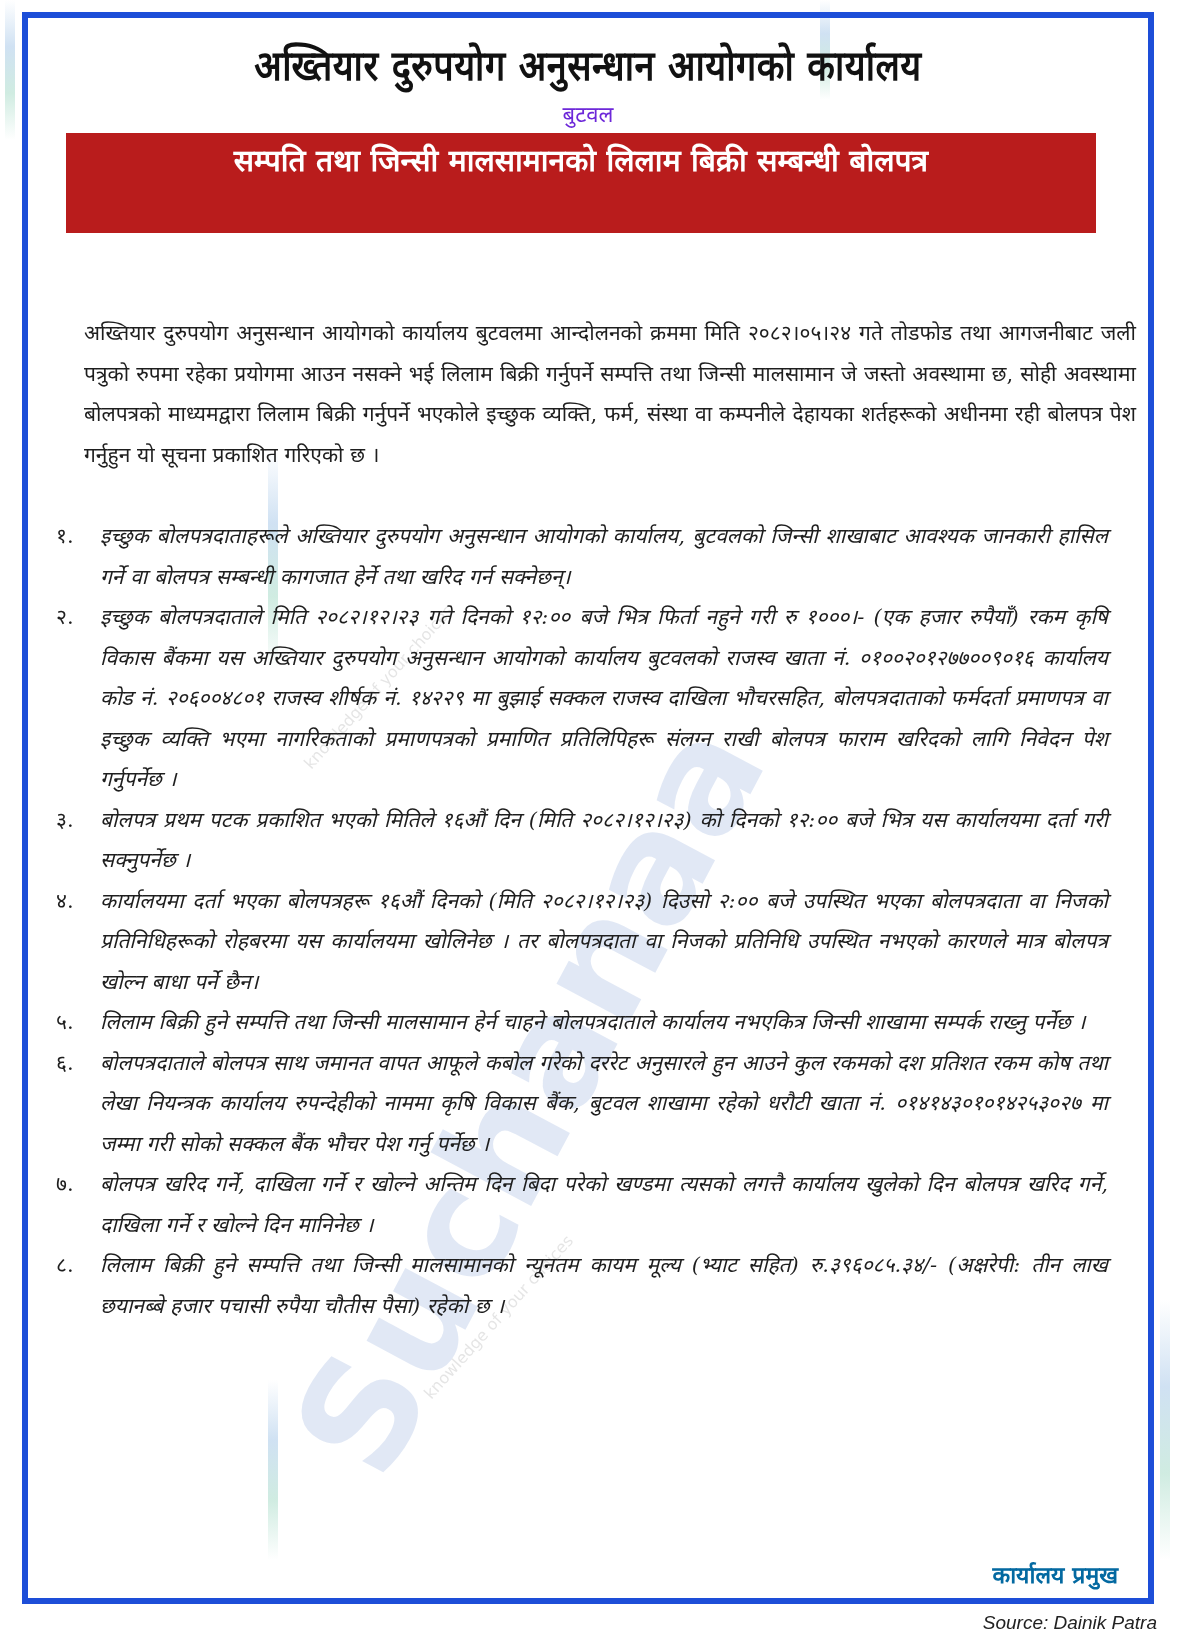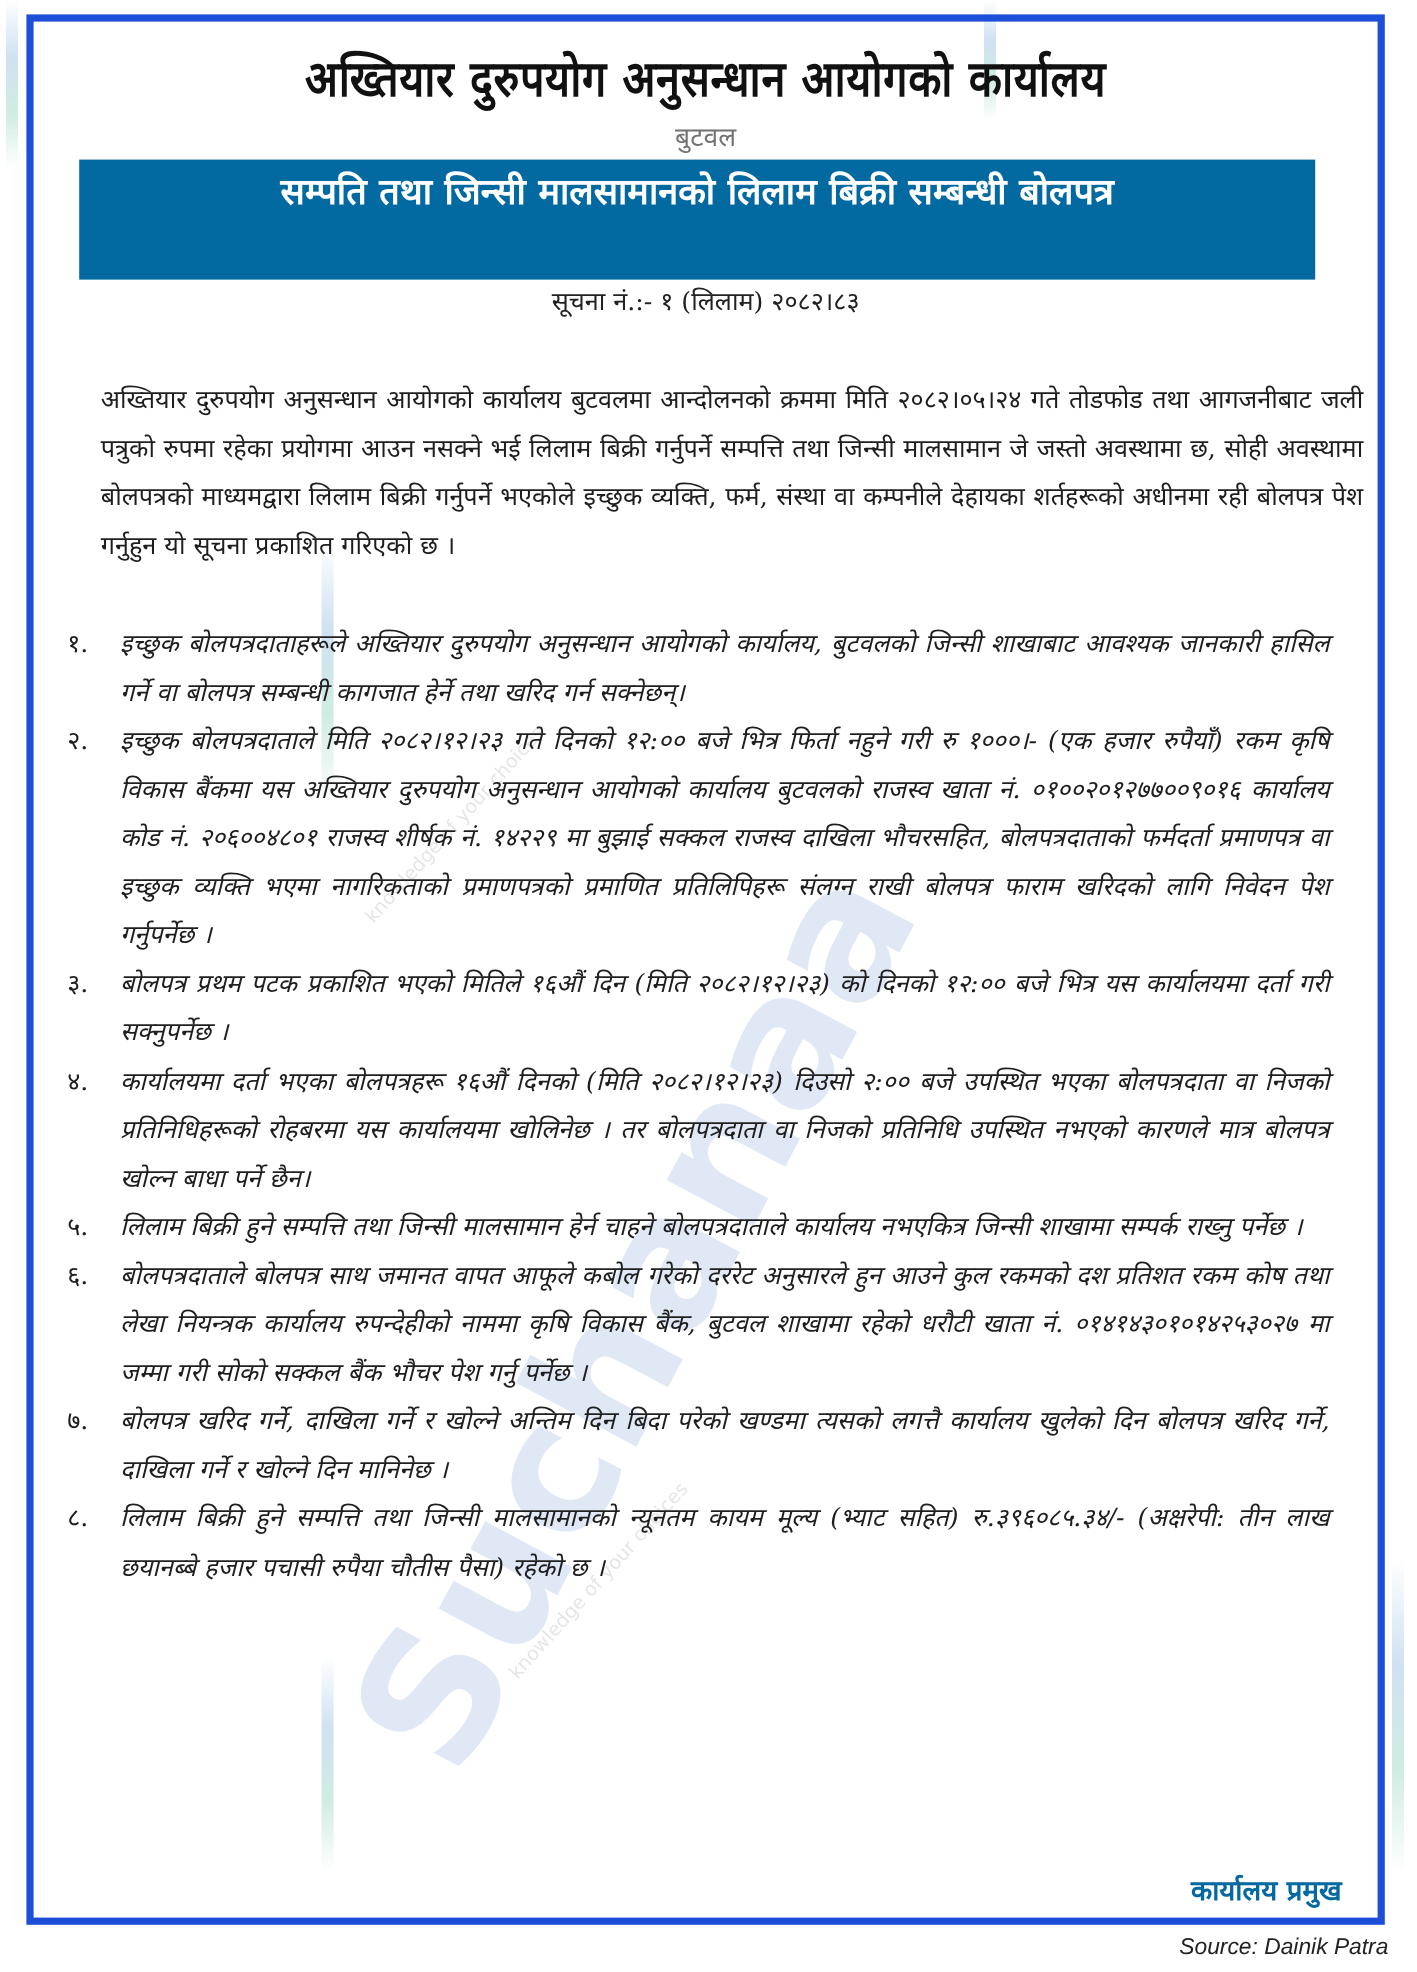--- a/index.html
+++ b/index.html
@@ -66,29 +66,29 @@
       transform: scaleY(1.15);
     }
     .office-location {
       position: absolute;
       left: 0;
       right: 0;
       top: 80px;
       text-align: center;
       font-family: Liberation Serif, serif;
       font-size: 22px;
-      color: #737373;
+      color: #6d28d9;
     }
     .headline-box {
       position: absolute;
       left: 38px;
       top: 115px;
       width: 1030px;
       height: 100px;
-      background: #0369a1;
+      background: #b91c1c;
       color: #ffffff;
       text-align: center;
       font-family: "DejaVu Sans", "Liberation Sans", sans-serif;
       font-weight: bold;
       font-size: 30px;
       line-height: 44px;
       padding-top: 6px;
       box-sizing: border-box;
       transform-origin: top;
     }
@@ -172,21 +172,20 @@
 
 <div class="notice-frame">
 
   <div class="office-title">अख्तियार दुरुपयोग अनुसन्धान आयोगको कार्यालय</div>
   <div class="office-location">बुटवल</div>
 
   <div class="headline-box">
     <div>सम्पति तथा जिन्सी मालसामानको लिलाम बिक्री सम्बन्धी बोलपत्र</div>
   </div>
 
-  <div class="notice-meta notice-number">सूचना नं.:- १ (लिलाम) २०८२।८३</div>
 
   <div class="body-text intro-paragraph">अख्तियार दुरुपयोग अनुसन्धान आयोगको कार्यालय बुटवलमा आन्दोलनको क्रममा मिति २०८२।०५।२४ गते तोडफोड तथा आगजनीबाट जली पत्रुको रुपमा रहेका प्रयोगमा आउन नसक्ने भई लिलाम बिक्री गर्नुपर्ने सम्पत्ति तथा जिन्सी मालसामान जे जस्तो अवस्थामा छ, सोही अवस्थामा बोलपत्रको माध्यमद्वारा लिलाम बिक्री गर्नुपर्ने भएकोले इच्छुक व्यक्ति, फर्म, संस्था वा कम्पनीले देहायका शर्तहरूको अधीनमा रही बोलपत्र पेश गर्नुहुन यो सूचना प्रकाशित गरिएको छ ।</div>
 
   <ol class="conditions-list">
     <li class="condition-item">
       <span class="condition-num">१.</span>
       <span class="condition-text">इच्छुक बोलपत्रदाताहरूले अख्तियार दुरुपयोग अनुसन्धान आयोगको कार्यालय, बुटवलको जिन्सी शाखाबाट आवश्यक जानकारी हासिल गर्ने वा बोलपत्र सम्बन्धी कागजात हेर्ने तथा खरिद गर्न सक्नेछन्।</span>
     </li>
     <li class="condition-item">
       <span class="condition-num">२.</span>

